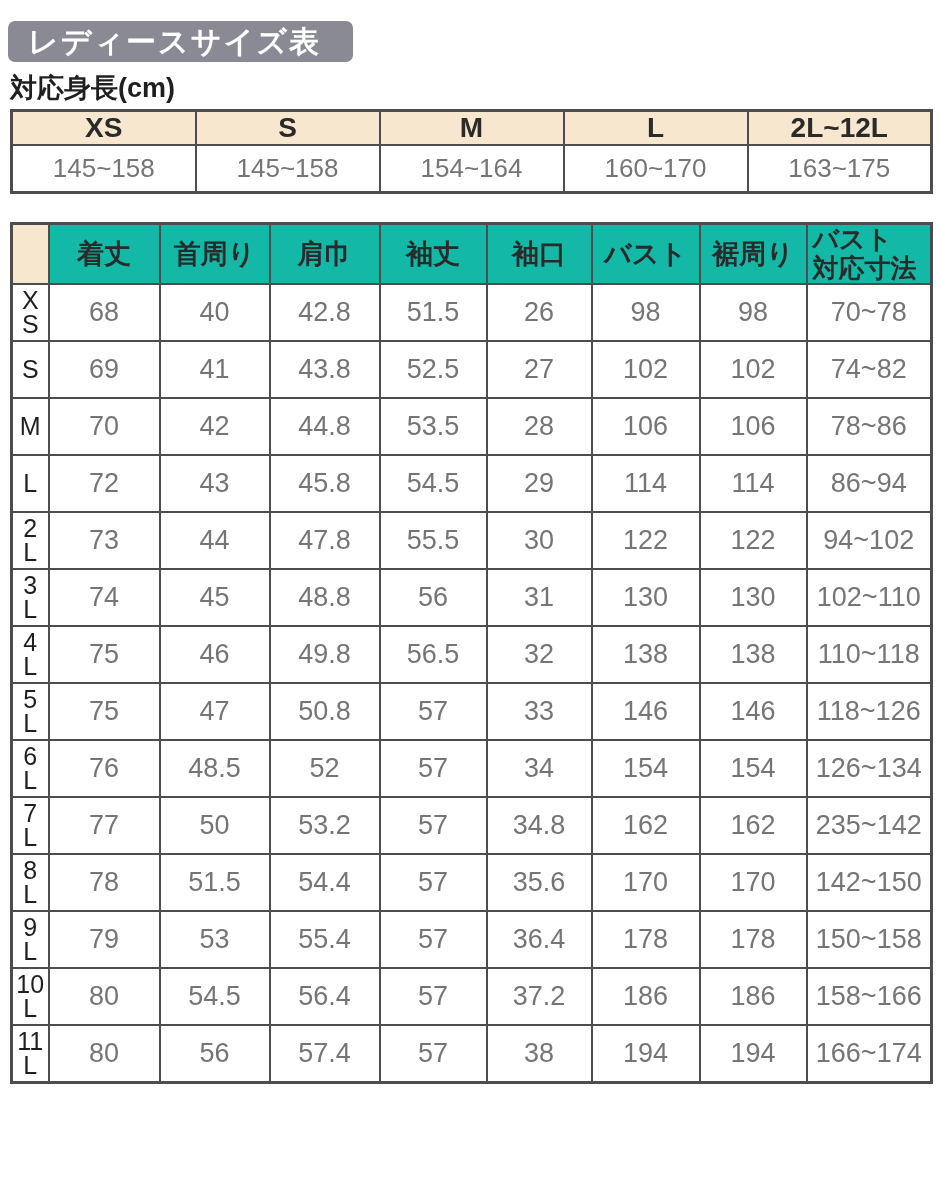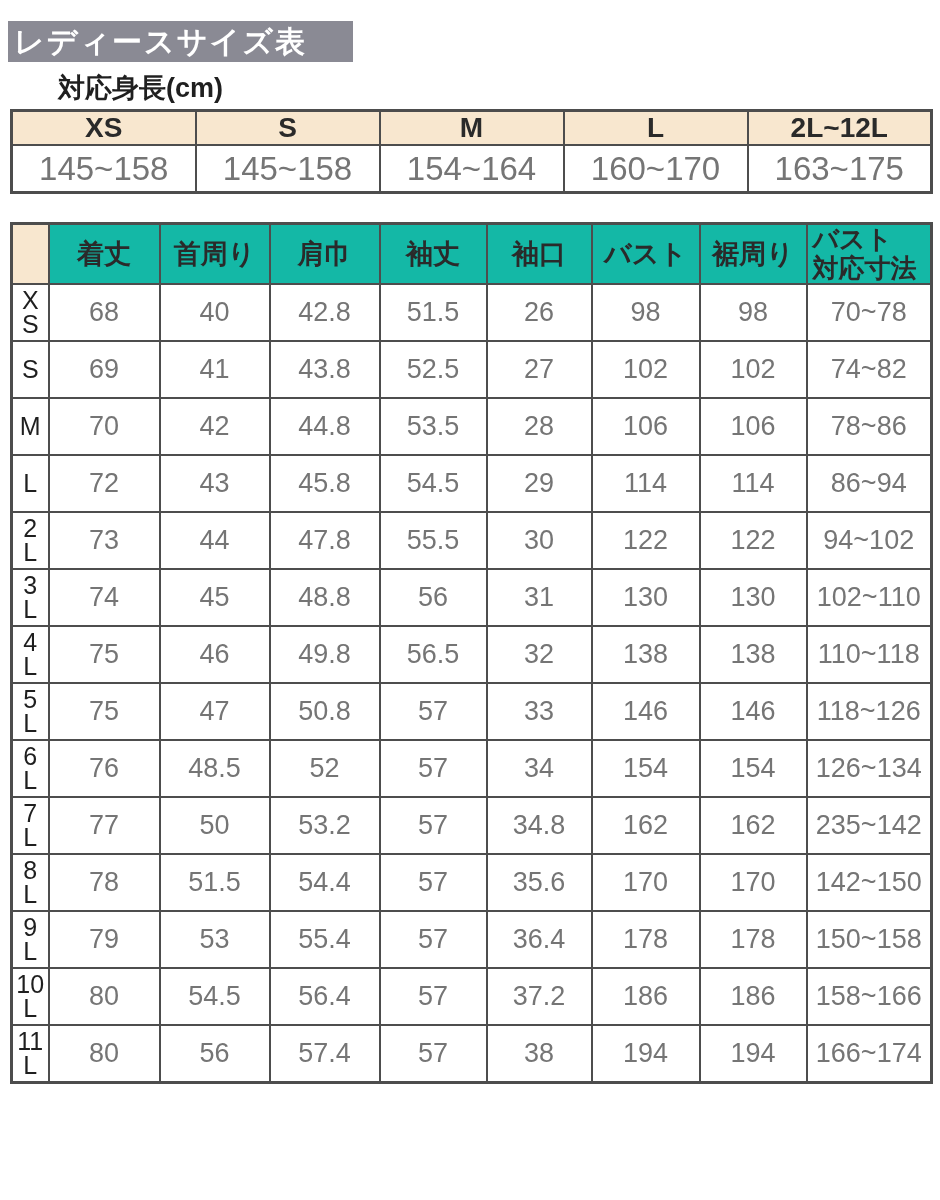--- a/index.html
+++ b/index.html
@@ -19,32 +19,32 @@
     position: absolute;
     left: 8px;
     top: 21px;
     width: 345px;
     height: 41px;
     background: #8a8a94;
     color: #ffffff;
     font-size: 30px;
     font-weight: bold;
     line-height: 41px;
-    padding-left: 6px;
+    padding-left: 20px;
     box-sizing: border-box;
     letter-spacing: 2px;
+    border-radius: 7px;
   }
   .subtitle {
     position: absolute;
     left: 10px;
     top: 70px;
     font-size: 27px;
     font-weight: bold;
     color: #1f1f1f;
-    margin-left: 48px;
   }
   table {
     border-collapse: collapse;
     table-layout: fixed;
   }
   .height-table {
     position: absolute;
     left: 10px;
     top: 109px;
     width: 920px;
@@ -61,21 +61,21 @@
   .height-table th {
     background: #f8e7cf;
     color: #2a2a2a;
     font-size: 28px;
     font-weight: bold;
     height: 31px;
     font-weight: 600;
   }
   .height-table td {
     color: #757575;
-    font-size: 33px;
+    font-size: 26px;
     height: 45px;
     background: #ffffff;
   }
   .size-table {
     position: absolute;
     left: 10px;
     top: 222px;
     width: 920px;
   }
   .size-table thead th {

